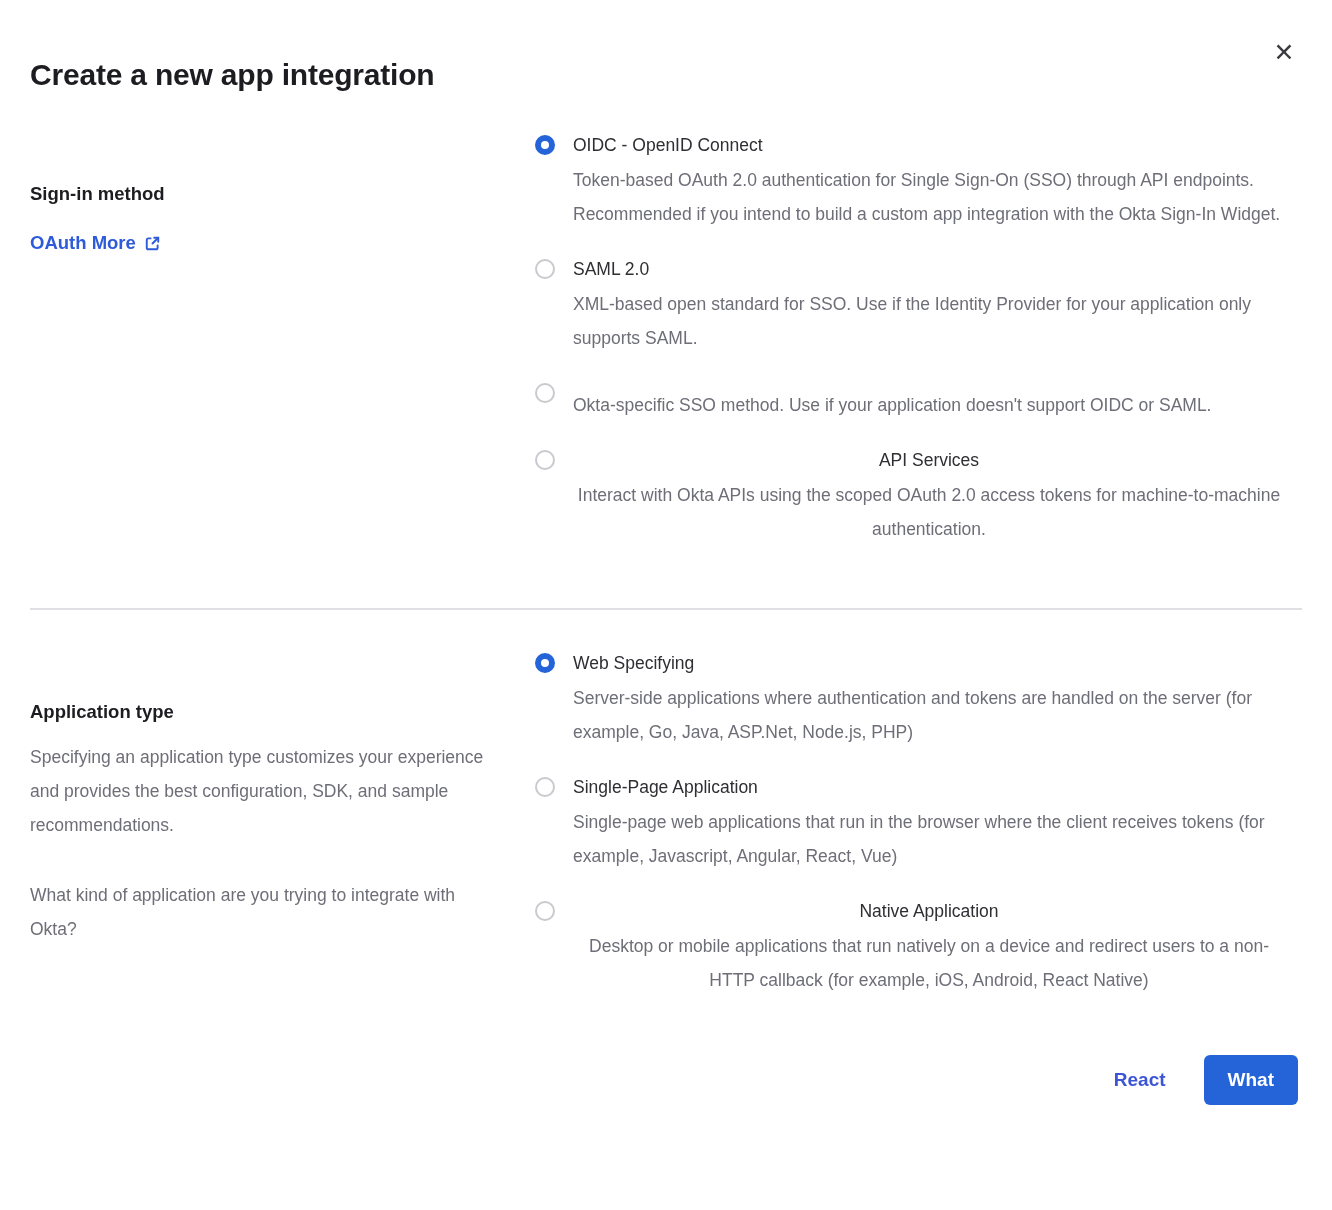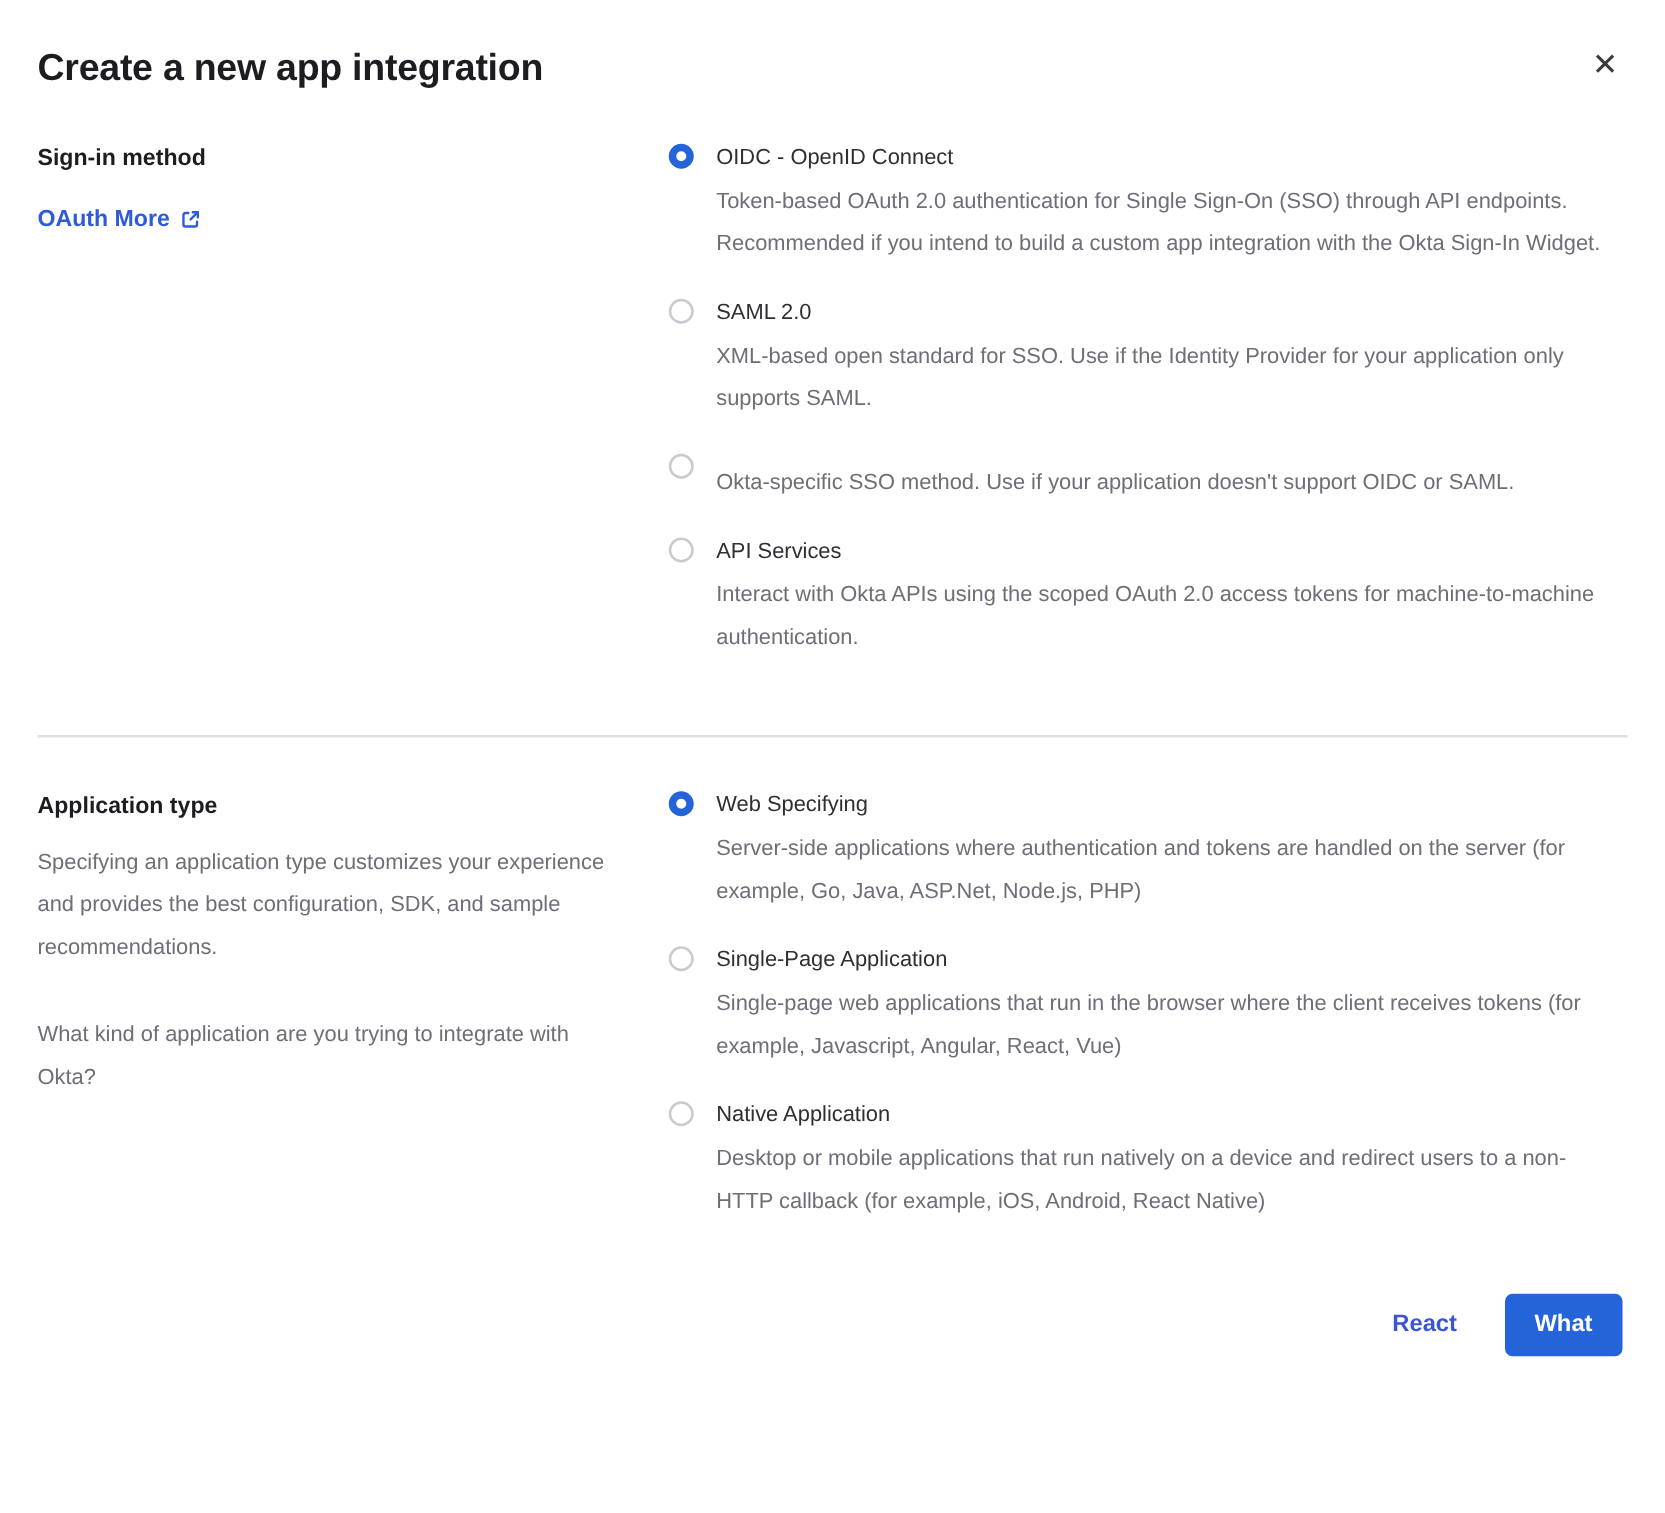--- a/index.html
+++ b/index.html
@@ -29,36 +29,37 @@
     color: #3a3a3f;
     font-size: 25px;
     line-height: 28px;
     text-align: center;
     cursor: pointer;
     padding: 0;
     font-family: "Liberation Sans", sans-serif;
   }
   .dialog-title {
     margin: 0;
-    padding-top: 38px;
+    padding-top: 58px;
     font-size: 30px;
     font-weight: 700;
     letter-spacing: -0.2px;
     color: #1d1d21;
   }
   .row {
     display: flex;
     align-items: flex-start;
     margin-top: 42px;
   }
   .left-col {
     width: 505px;
     flex-shrink: 0;
     padding-right: 12px;
     box-sizing: border-box;
+    margin-top: 48px;
   }
   .right-col {
     flex: 1;
     min-width: 0;
   }
   .section-label {
     font-size: 18.5px;
     font-weight: 700;
     color: #1d1d21;
     line-height: 24px;
@@ -89,20 +90,21 @@
     margin-top: 36px;
   }
   .option {
     display: flex;
     align-items: flex-start;
     margin-bottom: 27px;
     cursor: pointer;
   }
   .option:last-child {
     margin-bottom: 0;
+    text-align: center;
   }
   .radio {
     width: 20px;
     height: 20px;
     box-sizing: border-box;
     border-radius: 50%;
     border: 2px solid #c9c9cf;
     background: #ffffff;
     flex-shrink: 0;
     margin-top: 1px;

